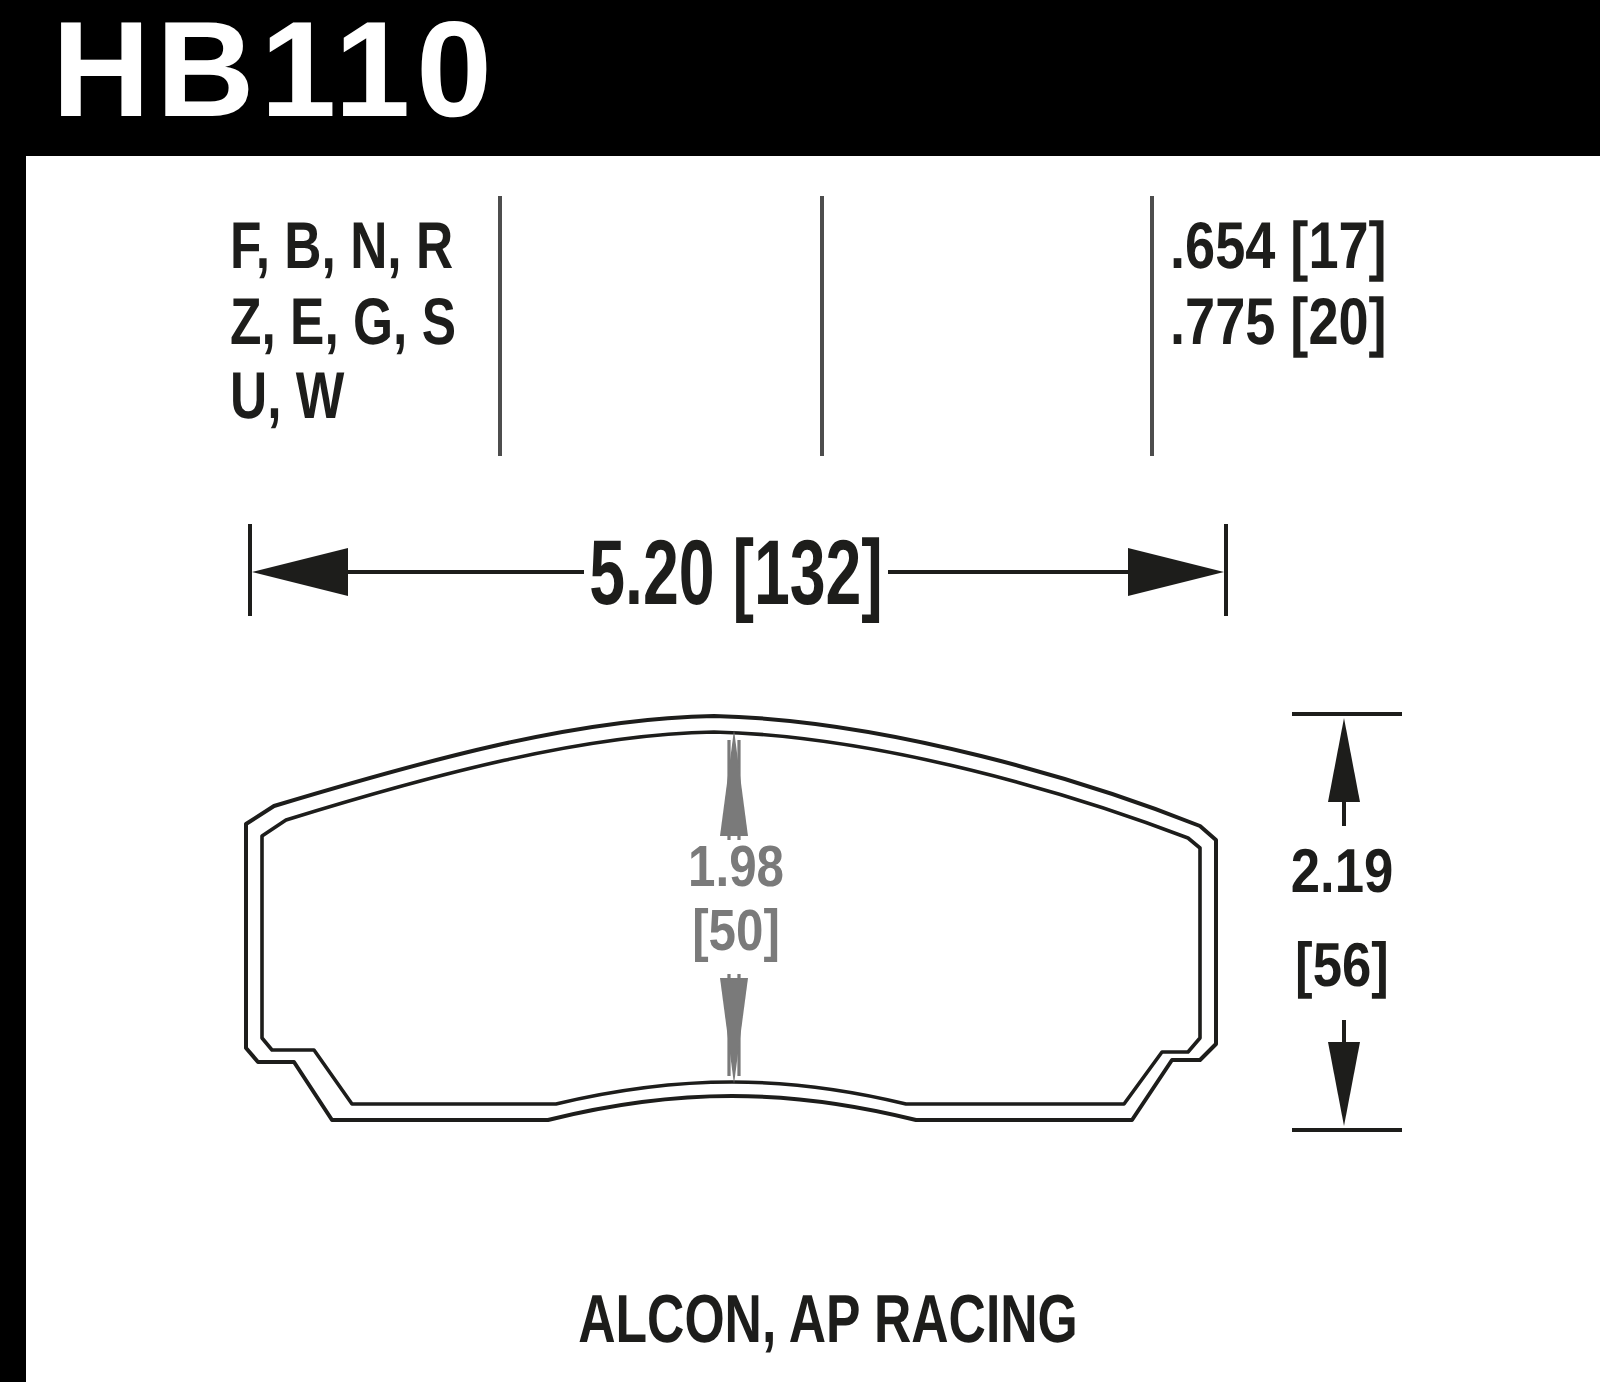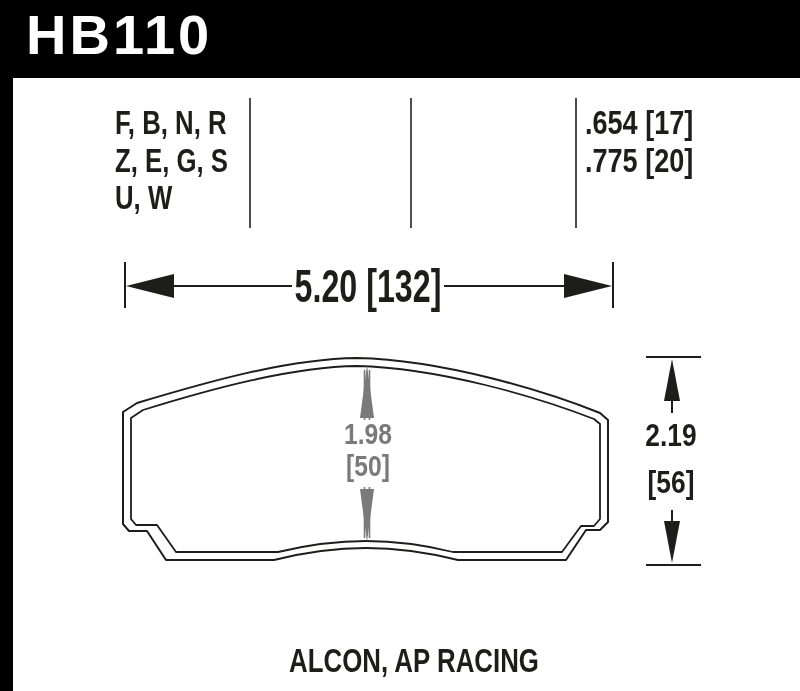--- a/index.html
+++ b/index.html
@@ -12,21 +12,21 @@
   }
   .panel {
     position: absolute;
     left: 13px; top: 78px;
     width: 787px; height: 613px;
     background: #ffffff;
   }
   .part-number {
     position: absolute;
     left: 26px; top: 7px;
-    font-size: 56px; line-height: 56px;
+    font-size: 68px; line-height: 56px;
     font-weight: 700; letter-spacing: 3px;
     color: #ffffff;
     white-space: nowrap;
   }
   .drawing-svg {
     position: absolute; left: 0; top: 0;
     width: 800px; height: 691px;
   }
   .txt {
     position: absolute;

